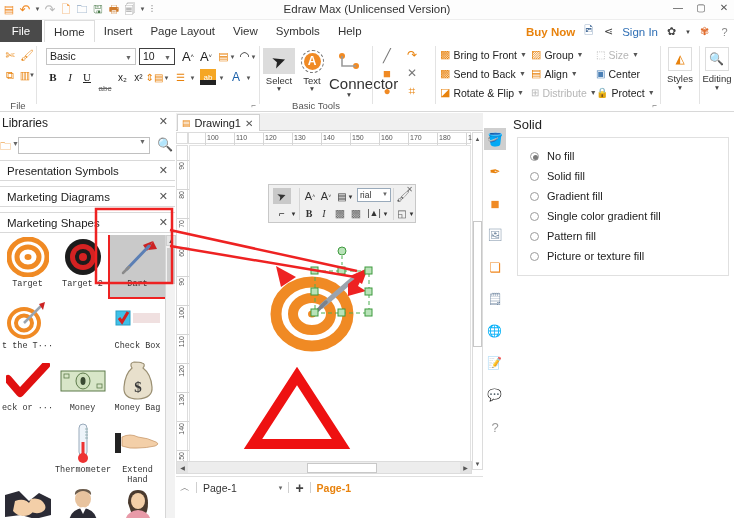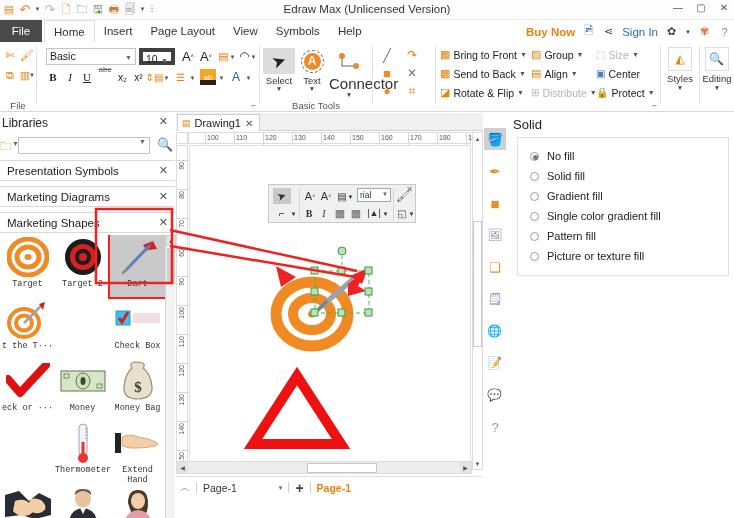--- a/index.html
+++ b/index.html
@@ -41,21 +41,21 @@
 
   
   .g-file { left:0; width:36px; }
   .fico { position:absolute; width:16px; height:16px; font-size:11px; display:flex; align-items:center; justify-content:center; }
 
   
   .g-font { left:37px; width:222px; }
   .fontname { position:absolute; left:9px; top:6px; width:90px; height:17px; border:1px solid #c4c4c4; background:#fff;
               font-size:10.5px; padding-left:3px; line-height:15px; color:#222; }
   .fontname .car { position:absolute; right:3px; top:1px; font-size:7px; color:#666; }
-  .fontsize { position:absolute; left:102px; top:6px; width:36px; height:17px; border:4px solid #404040; background:#fff;
+  .fontsize { position:absolute; left:102px; top:6px; width:36px; height:17px; border:1px solid #404040; background:#fff;
               font-size:10.5px; padding-left:3px; line-height:15px; color:#222; }
   .fontsize .car { position:absolute; right:3px; top:1px; font-size:7px; color:#666; }
   .fbtn { position:absolute; height:16px; display:flex; align-items:center; justify-content:center; font-size:11px; color:#222; }
 
   
   .g-basic { left:260px; width:112px; }
   .bt { position:absolute; top:4px; width:32px; height:52px; text-align:center; }
   .bt .ic { height:26px; display:flex; align-items:center; justify-content:center; margin-top:2px; }
   .bt .lb { font-size:9.5px; color:#333; margin-top:1px; }
   .bt .dd { font-size:6.5px; color:#444; line-height:6px; }
@@ -241,21 +241,21 @@
       <div class="fbtn" style="left:143px;top:6px;width:16px;font-size:13px">A<sup style="font-size:6px">˄</sup></div>
       <div class="fbtn" style="left:161px;top:6px;width:16px;font-size:13px">A<sup style="font-size:6px">˅</sup></div>
       <div class="fbtn" style="left:180px;top:6px;width:13px;color:#e8820c">▤</div>
       <div class="fbtn" style="left:192px;top:7px;width:7px;font-size:6px;color:#555">▼</div>
       <div class="fbtn" style="left:201px;top:6px;width:13px;font-size:12px">◠</div>
       <div class="fbtn" style="left:213px;top:7px;width:7px;font-size:6px;color:#555">▼</div>
 
       <div class="fbtn" style="left:10px;top:27px;width:12px;font-weight:bold;font-family:'Liberation Serif',serif">B</div>
       <div class="fbtn" style="left:27px;top:27px;width:12px;font-style:italic;font-family:'Liberation Serif',serif">I</div>
       <div class="fbtn" style="left:44px;top:27px;width:12px;text-decoration:underline;font-family:'Liberation Serif',serif">U</div>
-      <div class="fbtn" style="left:60px;top:19px;width:16px;font-size:8px;text-decoration:line-through;color:#666">abc</div>
+      <div class="fbtn" style="left:60px;top:38px;width:16px;font-size:8px;text-decoration:line-through;color:#666">abc</div>
       <div class="fbtn" style="left:79px;top:27px;width:13px;font-size:10px">x₂</div>
       <div class="fbtn" style="left:95px;top:27px;width:13px;font-size:10px">x²</div>
       <div class="fbtn" style="left:111px;top:27px;width:13px;color:#e8820c;font-size:10px">⇕▤</div>
       <div class="fbtn" style="left:126px;top:28px;width:7px;font-size:6px;color:#555">▼</div>
       <div class="fbtn" style="left:137px;top:27px;width:13px;color:#e8820c;font-size:10px">☰</div>
       <div class="fbtn" style="left:152px;top:28px;width:7px;font-size:6px;color:#555">▼</div>
       <div class="fbtn" style="left:163px;top:27px;width:16px;font-size:8px;background:linear-gradient(to bottom,#f5a623 70%,#222 70%);color:#fff">ab</div>
       <div class="fbtn" style="left:181px;top:28px;width:7px;font-size:6px;color:#555">▼</div>
       <div class="fbtn" style="left:192px;top:27px;width:14px;font-size:12px;color:#1a5fa8">A</div>
       <div class="fbtn" style="left:208px;top:28px;width:7px;font-size:6px;color:#555">▼</div>

